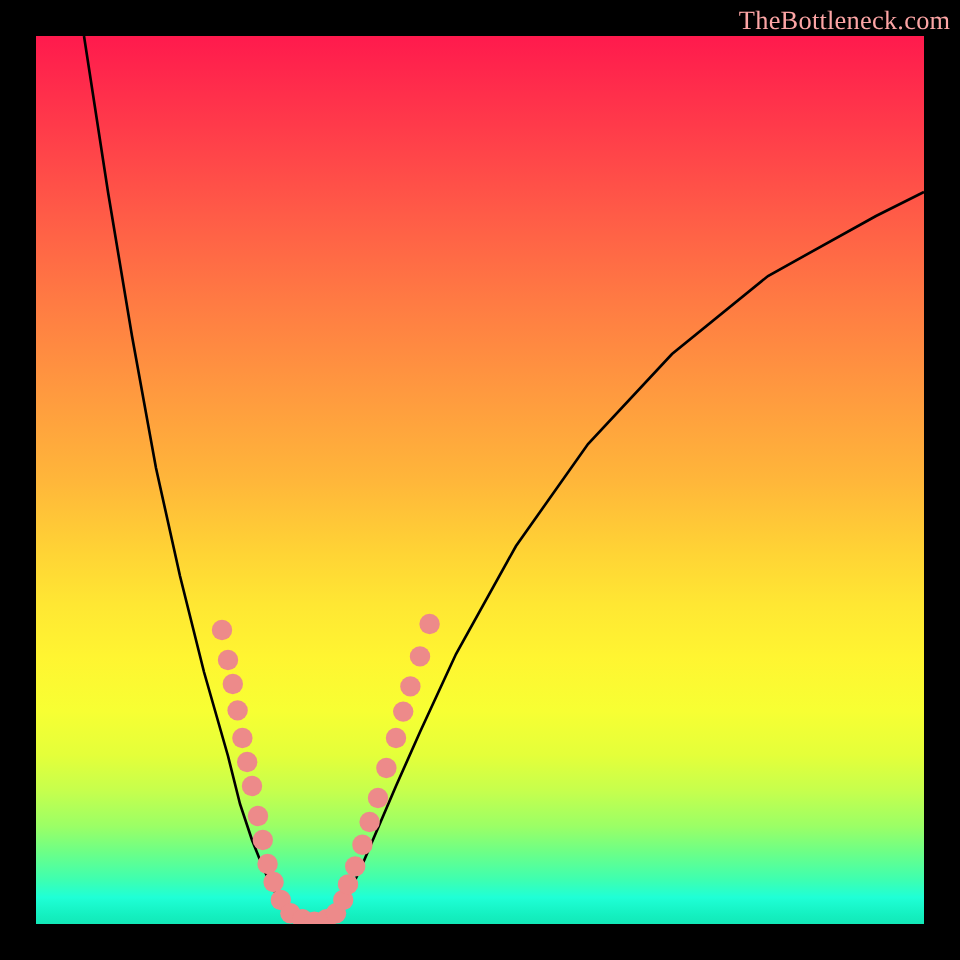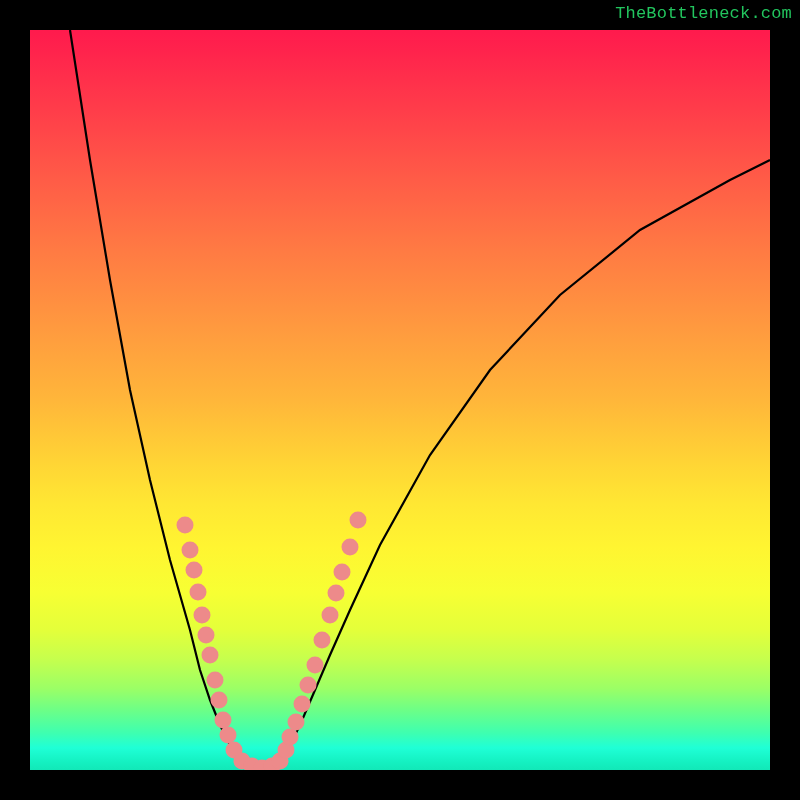--- a/index.html
+++ b/index.html
@@ -39,25 +39,25 @@
   }
   svg.curve {
     position: absolute;
     left: 0; top: 0;
     width: 740px; height: 740px;
   }
   .watermark {
     position: absolute;
     top: 4px;
     right: 8px;
-    color: #22c55e;
-    font-size: 17px;
+    color: #fca5a5;
+    font-size: 22px;
     font-weight: 500;
     letter-spacing: 0.2px;
-    font-family: Liberation Mono, monospace;
+    font-family: Liberation Serif, serif;
   }
 </style>
 </head>
 <body>
 
 <div class="frame">
   <svg class="curve" viewBox="0 0 740 740">
     <g>
       <path id="curve-path" fill="none" stroke="#000000" stroke-width="2.2" d="M 40 0 L 60 130 L 80 250 L 100 360 L 120 450 L 140 530 L 160 600 L 170 640 L 180 670 L 190 695 L 200 715 L 208 728 L 208 728 L 215 734 L 225 737 L 235 737 L 245 734 L 252 728 L 252 728 L 260 715 L 270 695 L 285 660 L 300 625 L 320 580 L 350 515 L 400 425 L 460 340 L 530 265 L 610 200 L 700 150 L 740 130"></path>
     </g>

